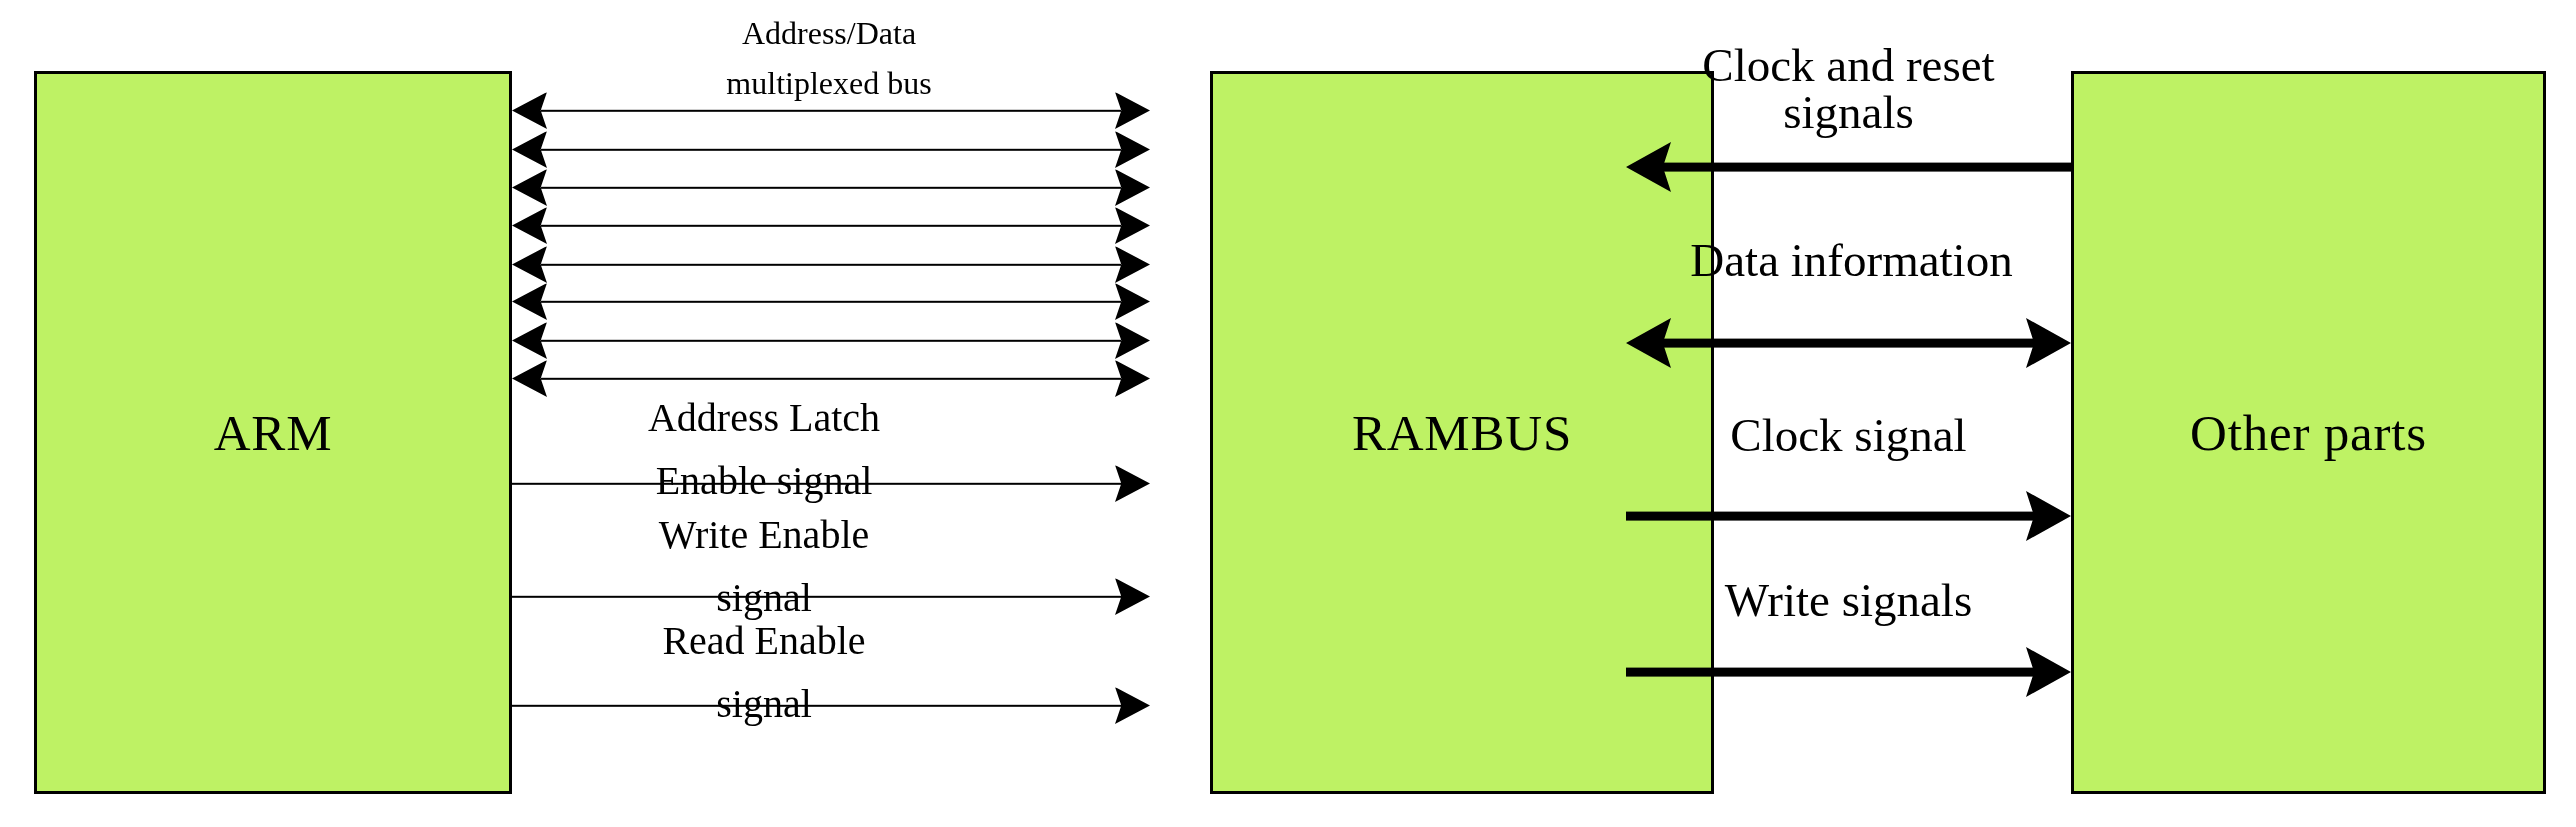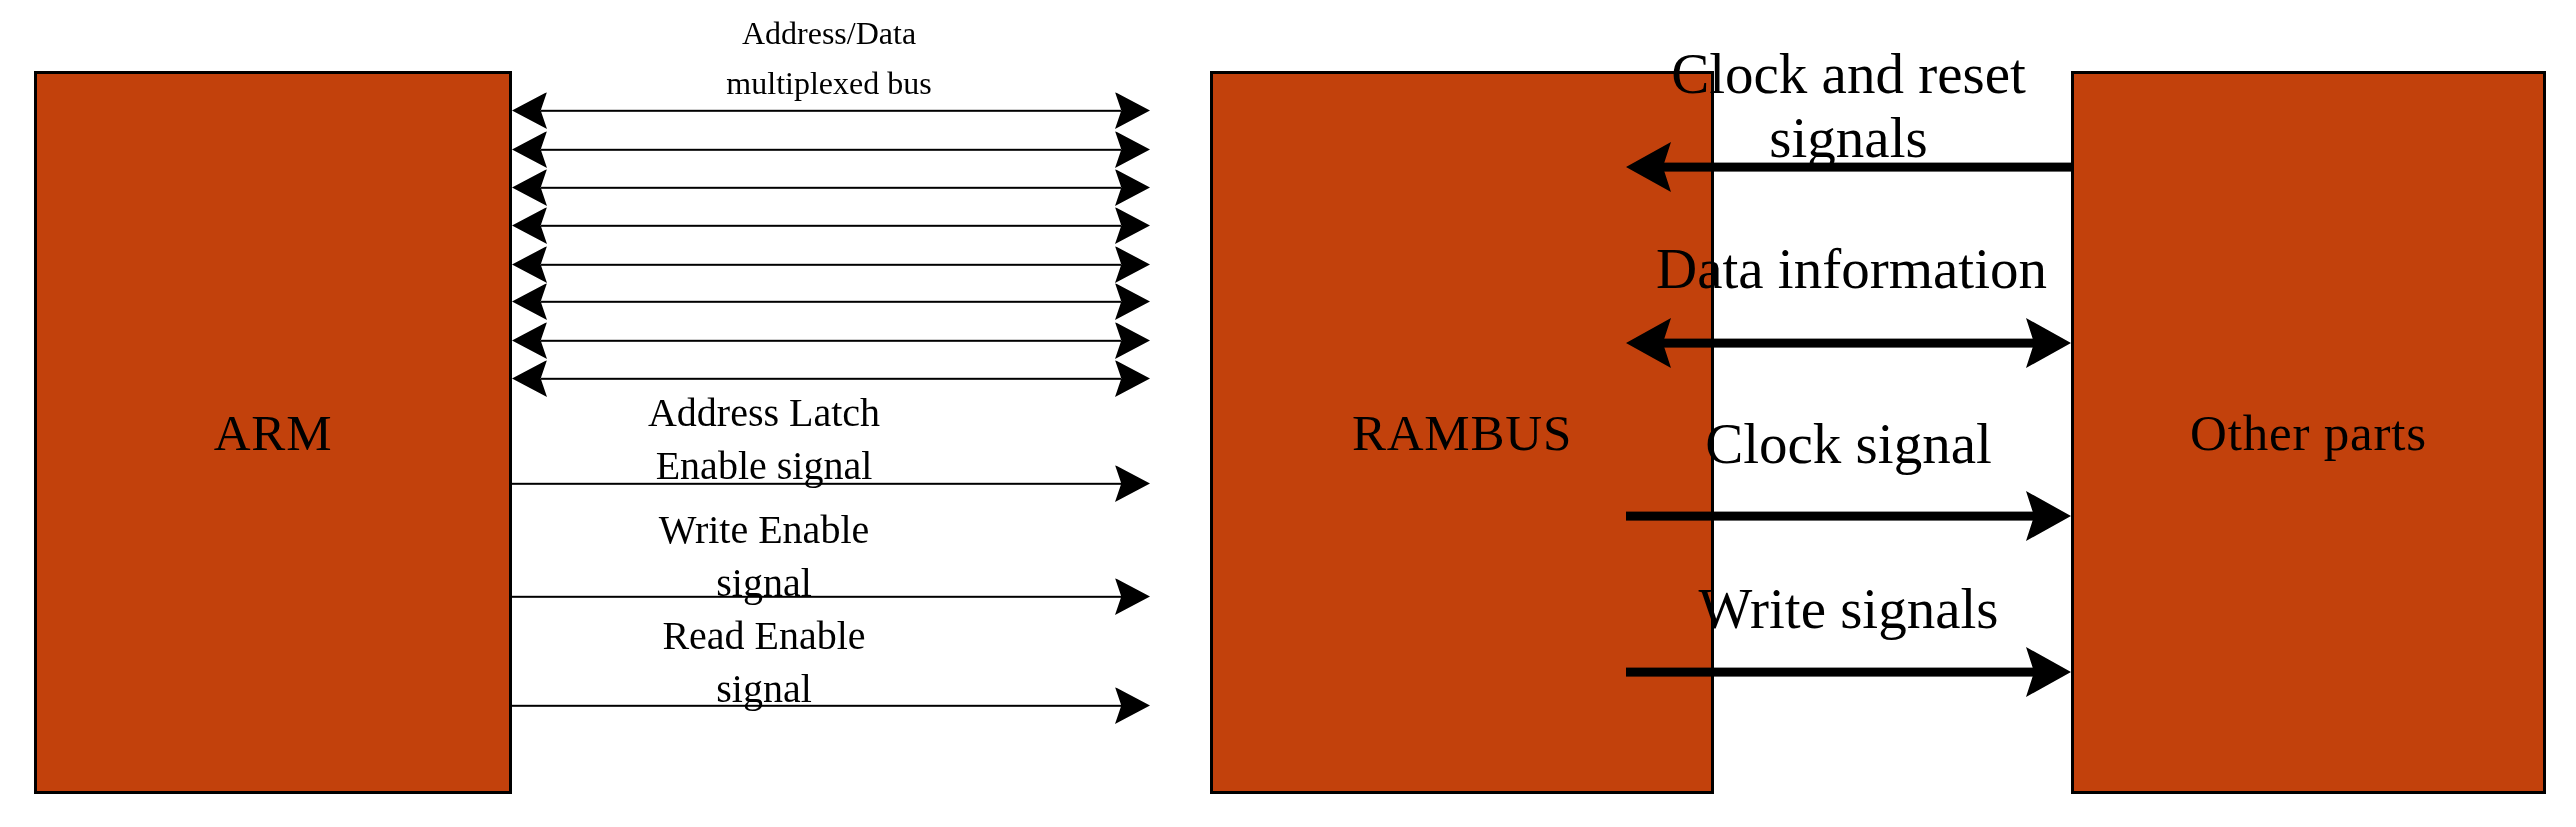--- a/index.html
+++ b/index.html
@@ -2,31 +2,31 @@
 <html style="font-size:13px"><head>
 <meta charset="utf-8">
 <title>Diagram</title>
 <style>
   html,body{margin:0;padding:0;background:#fff}
   .canvas{position:relative;width:2576px;height:827px;background:#fff;overflow:hidden;
           font-family:"Liberation Serif","DejaVu Serif",serif;color:#000}
 
   
   .box{position:absolute;top:71px;height:723px;border:3.2px solid #000;box-sizing:border-box;
-       background:#c2410c;display:flex;align-items:center;justify-content:center}
+       background:#bef264;display:flex;align-items:center;justify-content:center}
   .box-title{font-size:51px;letter-spacing:0.8px}
   #box-arm{left:34px;width:478px}
   #box-rambus{left:1210px;width:504px}
   #box-other{left:2071px;width:475px}
 
   
   .lbl{position:absolute;text-align:center;white-space:pre-line}
   .lbl.top{font-size:32px;line-height:50px}
-  .lbl.mid{font-size:40px;line-height:53px}
-  .lbl.right{font-size:57px;line-height:64px}
+  .lbl.mid{font-size:40px;line-height:63px}
+  .lbl.right{font-size:47px;line-height:47px}
 
   
   .arr{position:absolute}
   .arr .sh{position:absolute;top:50%;transform:translateY(-50%);background:#000}
   .arr .hd{position:absolute;top:50%;transform:translateY(-50%);background:#000}
   .hl{left:0;clip-path:polygon(0 50%,100% 0,82% 50%,100% 100%)}
   .hr{right:0;clip-path:polygon(100% 50%,0 0,18% 50%,0 100%)}
 
   .thin{height:37px}
   .thin .sh{height:2.4px}

